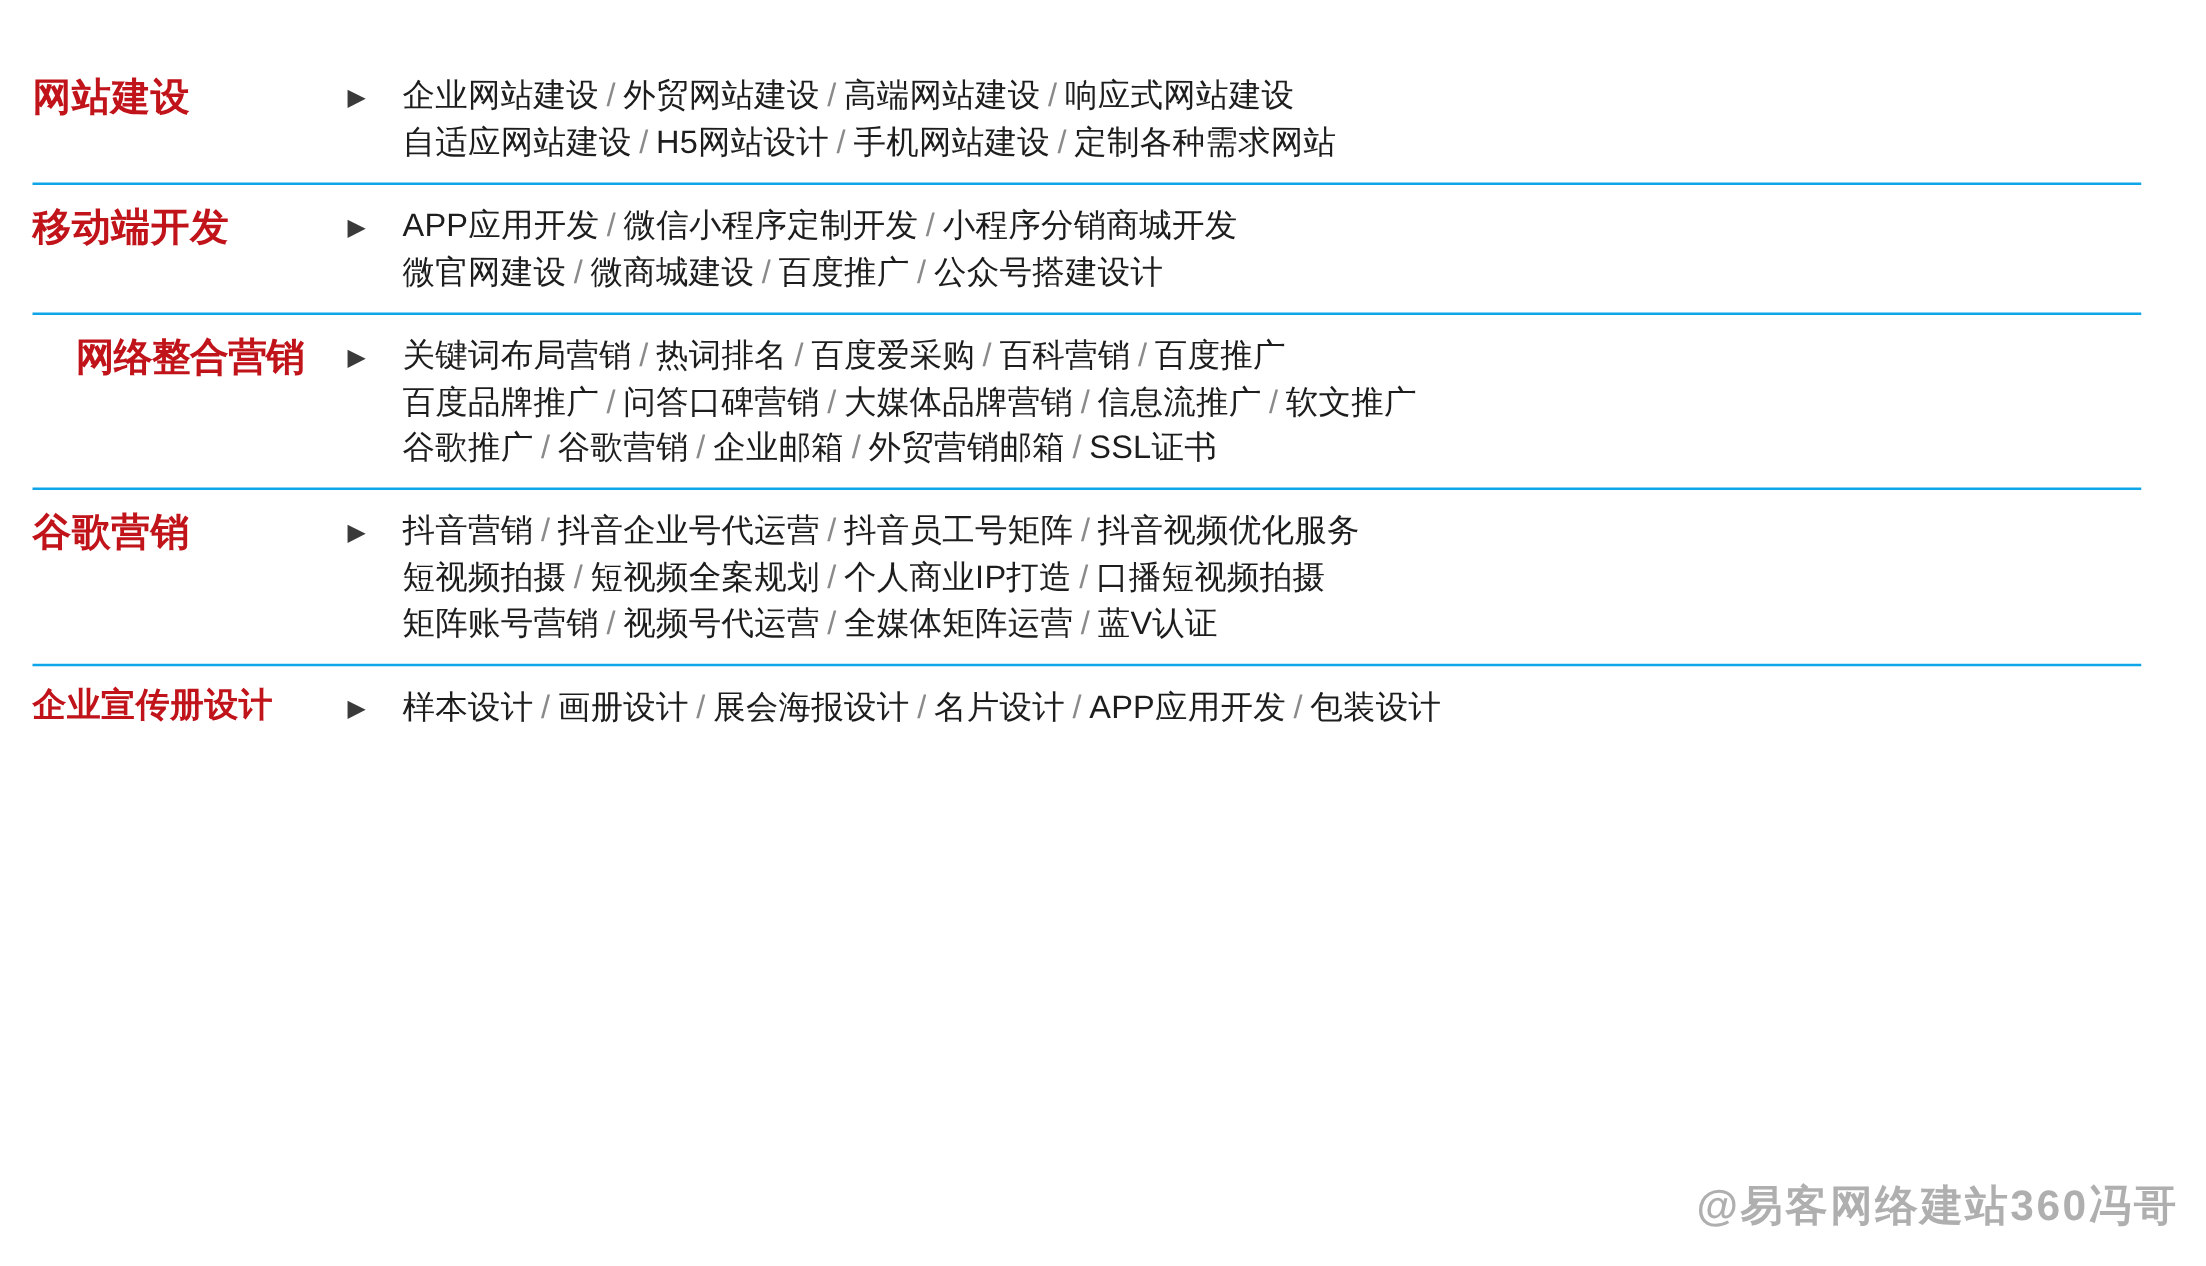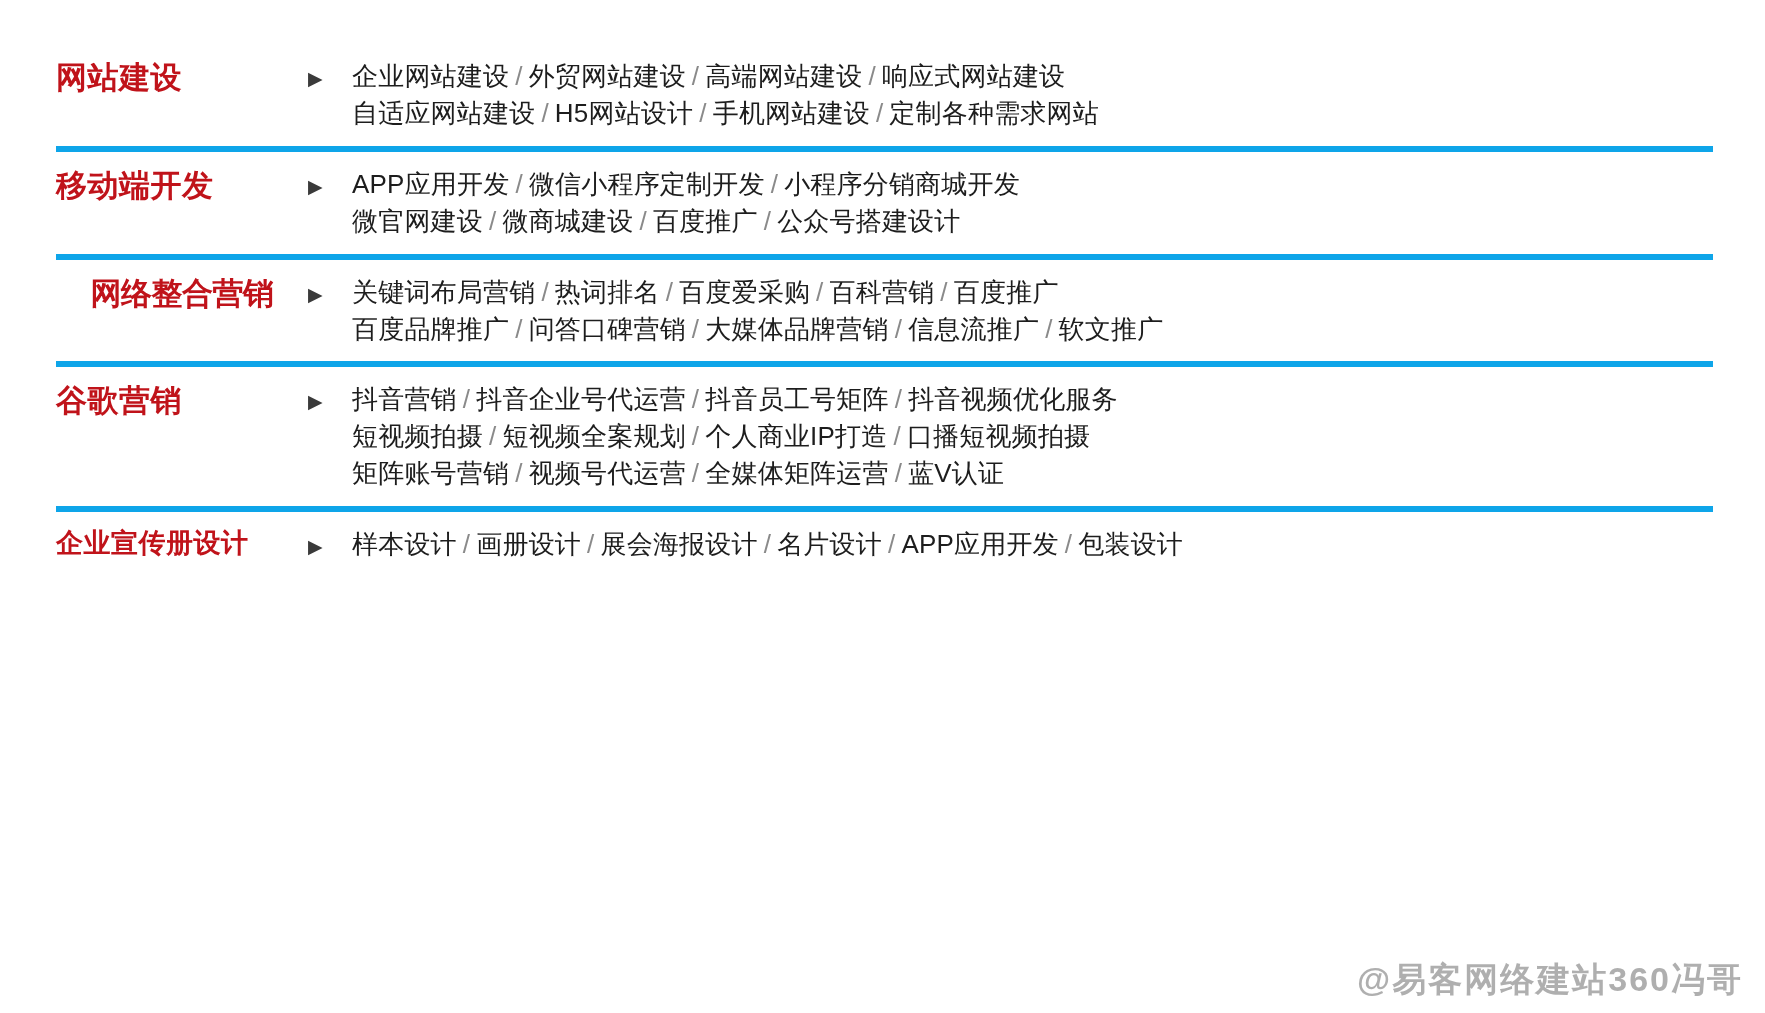--- a/index.html
+++ b/index.html
@@ -12,29 +12,29 @@
     background: #ffffff;
     font-family: "Liberation Sans", "DejaVu Sans", sans-serif;
     overflow: hidden;
     position: relative;
   }
   .sheet {
     position: relative;
     width: 1765px;
     height: 1013px;
     box-sizing: border-box;
-    padding: 44px 52px 0 56px;
+    padding: 44px 52px 0 26px;
   }
   .row {
     display: flex;
     align-items: flex-start;
     padding: 14px 0 14px 0;
   }
   .row + .row {
-    border-top: 6px solid #0ea5e9;
+    border-top: 2px solid #0ea5e9;
   }
   .cat {
     flex: 0 0 252px;
     color: #c0131a;
     font-weight: bold;
     font-size: 31px;
     line-height: 1.28;
     letter-spacing: 0.5px;
     white-space: nowrap;
   }
@@ -62,21 +62,21 @@
   .items .line {
     white-space: nowrap;
   }
   .sep {
     color: #8a8a8a;
     padding: 0 6px;
   }
   .watermark {
     position: absolute;
     right: 22px;
-    bottom: 10px;
+    bottom: 25px;
     color: rgba(110,110,110,0.55);
     font-size: 34px;
     font-weight: bold;
     letter-spacing: 2px;
     white-space: nowrap;
     pointer-events: none;
   }
 </style>
 </head>
 <body>
@@ -112,20 +112,23 @@
   <div class="row">
     <div class="cat tight">网络整合营销</div>
     <div class="arrow">▶</div>
     <div class="items">
       <div class="line">
         <span>关键词布局营销</span><span class="sep">/</span><span>热词排名</span><span class="sep">/</span><span>百度爱采购</span><span class="sep">/</span><span>百科营销</span><span class="sep">/</span><span>百度推广</span>
       </div>
       <div class="line">
         <span>百度品牌推广</span><span class="sep">/</span><span>问答口碑营销</span><span class="sep">/</span><span>大媒体品牌营销</span><span class="sep">/</span><span>信息流推广</span><span class="sep">/</span><span>软文推广</span>
       </div>
+      <div class="line">
+        <span>谷歌推广</span><span class="sep">/</span><span>谷歌营销</span><span class="sep">/</span><span>企业邮箱</span><span class="sep">/</span><span>外贸营销邮箱</span><span class="sep">/</span><span>SSL证书</span>
+      </div>
     </div>
   </div>
 
   <div class="row">
     <div class="cat">谷歌营销</div>
     <div class="arrow">▶</div>
     <div class="items">
       <div class="line">
         <span>抖音营销</span><span class="sep">/</span><span>抖音企业号代运营</span><span class="sep">/</span><span>抖音员工号矩阵</span><span class="sep">/</span><span>抖音视频优化服务</span>
       </div>

